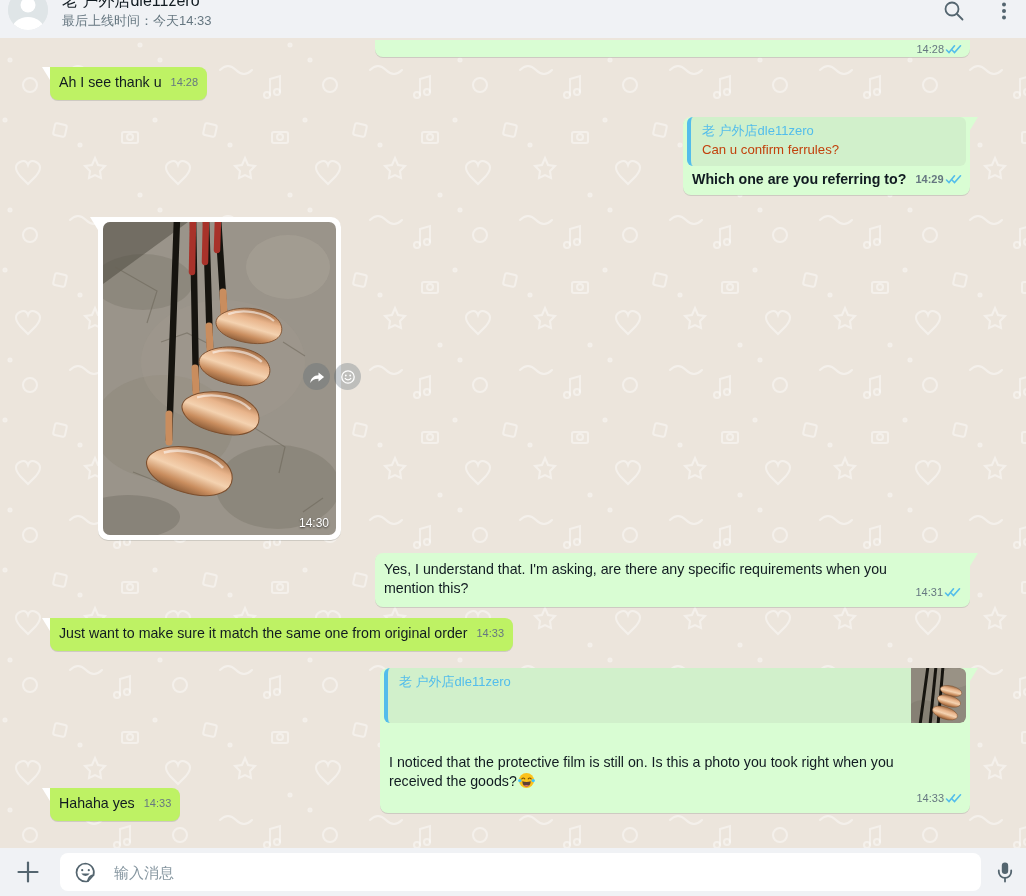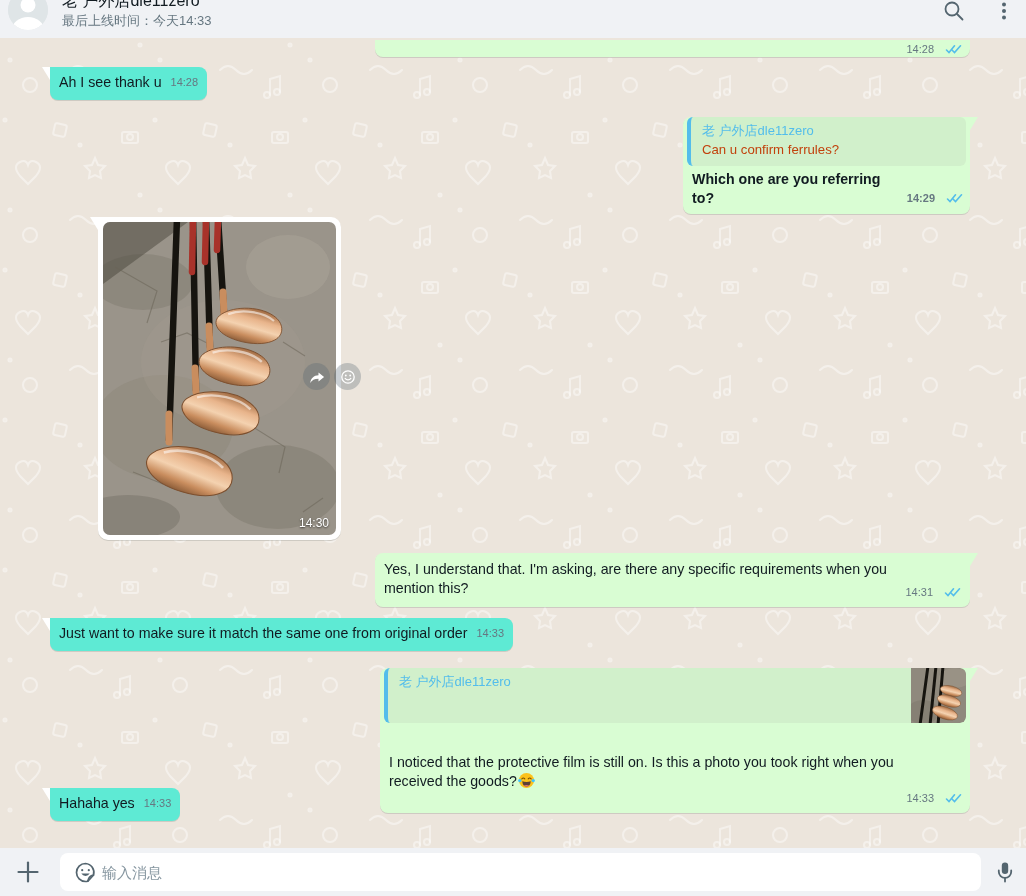--- a/index.html
+++ b/index.html
@@ -25,26 +25,26 @@
   .peer-status { font-size:13px; color:#667781; line-height:18px; margin-top:1px; }
   .hdr-icons { position:absolute; right:10px; top:-1px; display:flex; gap:26px; align-items:center; }
   .hdr-icons .icon-btn { width:24px; height:24px; display:flex; align-items:center; justify-content:center; cursor:pointer; }
 
   
   .msg { position:absolute; z-index:2; }
   .bubble {
     position:relative; border-radius:8px; font-size:14.2px; line-height:19px;
     box-shadow:0 1px .5px rgba(11,20,26,.13);
   }
-  .in  { background:#5eead4; }
+  .in  { background:#bef264; }
   .out { background:#d9fdd3; }
   .tail { position:absolute; top:0; width:8px; height:13px; }
   .tail-in  { left:-8px;  background:#ffffff; clip-path:polygon(100% 0, 100% 100%, 0 0); }
   .tail-out { right:-8px; background:#d9fdd3; clip-path:polygon(0 0, 0 100%, 100% 0); }
-  .meta { font-size:11px; color:#667781; white-space:nowrap; display:inline-flex; align-items:center; gap:11px; }
+  .meta { font-size:11px; color:#667781; white-space:nowrap; display:inline-flex; align-items:center; gap:1px; }
   .meta svg { display:inline-block; }
   .txt { color:#111b21; }
   .inline-row { padding:6px 9px 8px 9px; display:flex; align-items:flex-end; gap:9px; }
 
   
   .quote {
     background:#d1f0cb; border-left:4px solid #53bdeb; border-radius:6px;
     margin:4px 4px 2px 4px; padding:5px 11px 7px 11px; overflow:hidden; position:relative;
     cursor:pointer;
   }
@@ -68,21 +68,21 @@
     position:absolute; left:0; right:0; bottom:0; height:48px;
     background:#f0f2f5; z-index:6;
   }
   .plus-btn { position:absolute; left:14px; top:10px; width:28px; height:28px; display:flex; align-items:center; justify-content:center; cursor:pointer; }
   .input-pill {
     position:absolute; left:60px; top:5px; width:921px; height:38px;
     background:#ffffff; border-radius:8px; display:flex; align-items:center; padding:0 12px;
   }
   .sticker-btn { width:26px; height:26px; display:flex; align-items:center; justify-content:center; cursor:pointer; flex:none; }
   .msg-input {
-    border:none; outline:none; background:transparent; flex:1; margin-left:4px;
+    border:none; outline:none; background:transparent; flex:1; margin-left:16px;
     font-family:"Liberation Sans", sans-serif; font-size:15px; color:#111b21;
   }
   .msg-input::placeholder { color:#8696a0; opacity:1; }
   .mic-btn { position:absolute; right:8px; top:11px; width:26px; height:26px; display:flex; align-items:center; justify-content:center; cursor:pointer; }
 </style>
 </head>
 <body>
 
 <div class="app">
 

